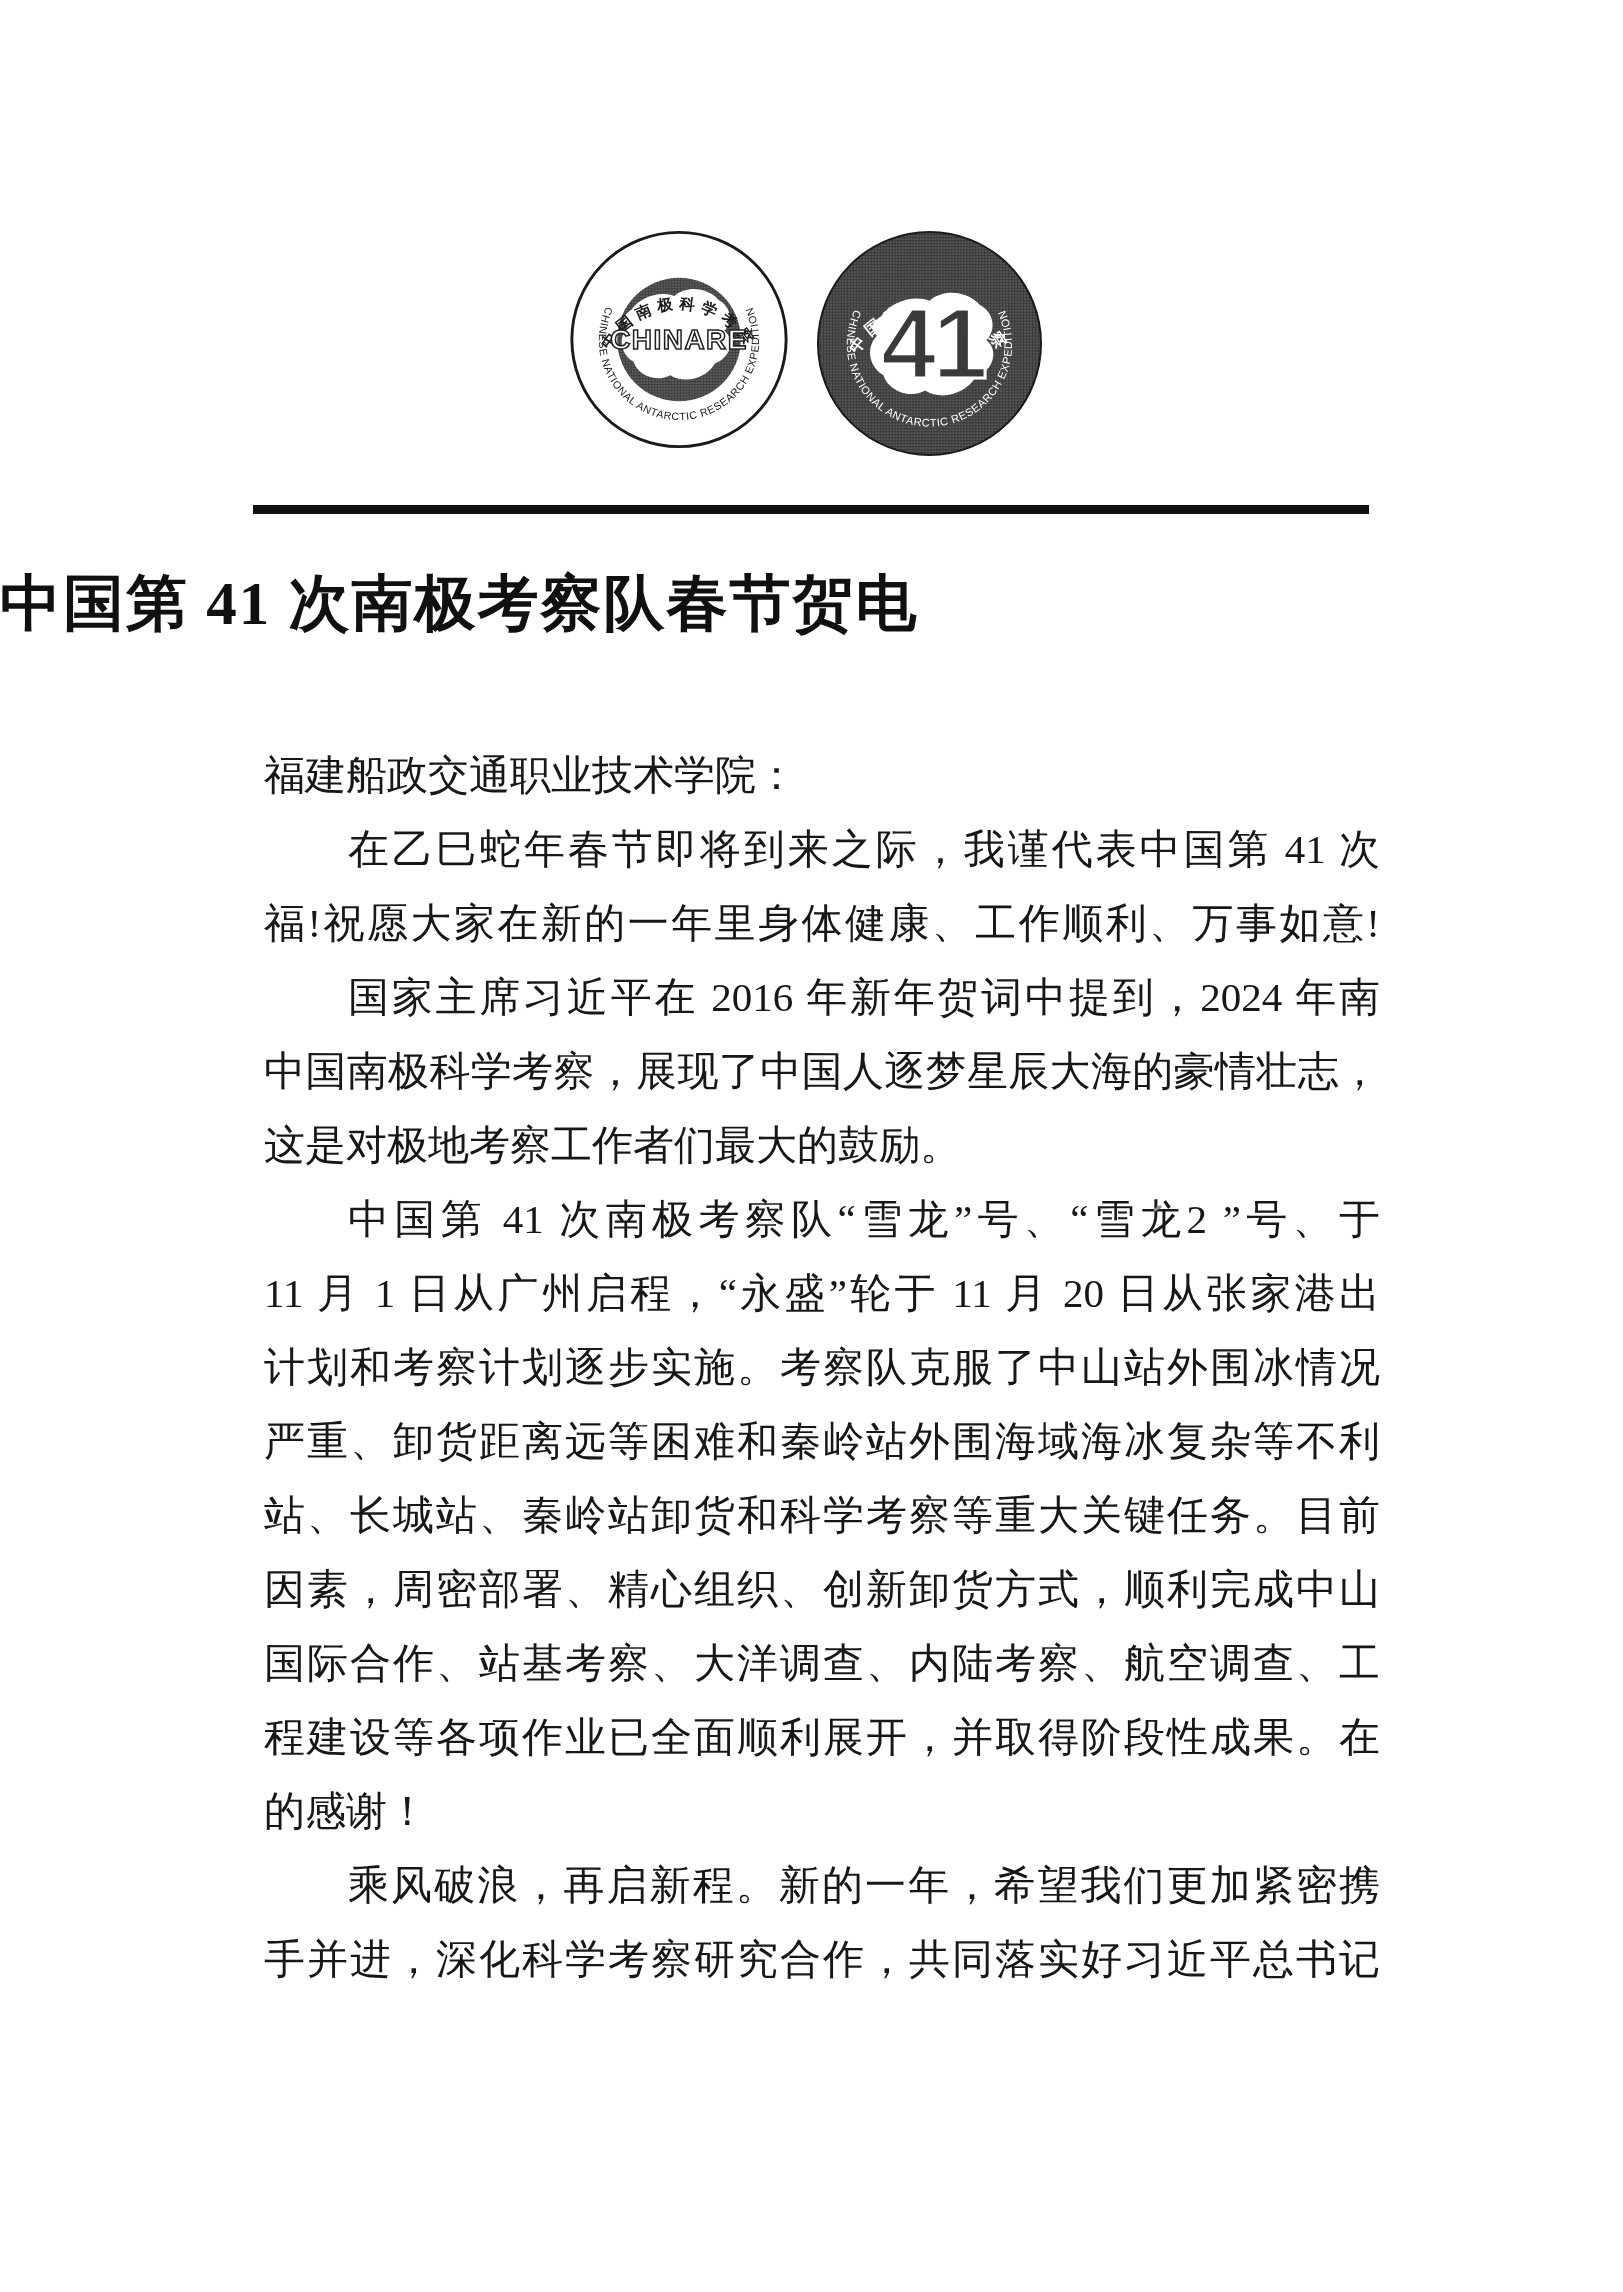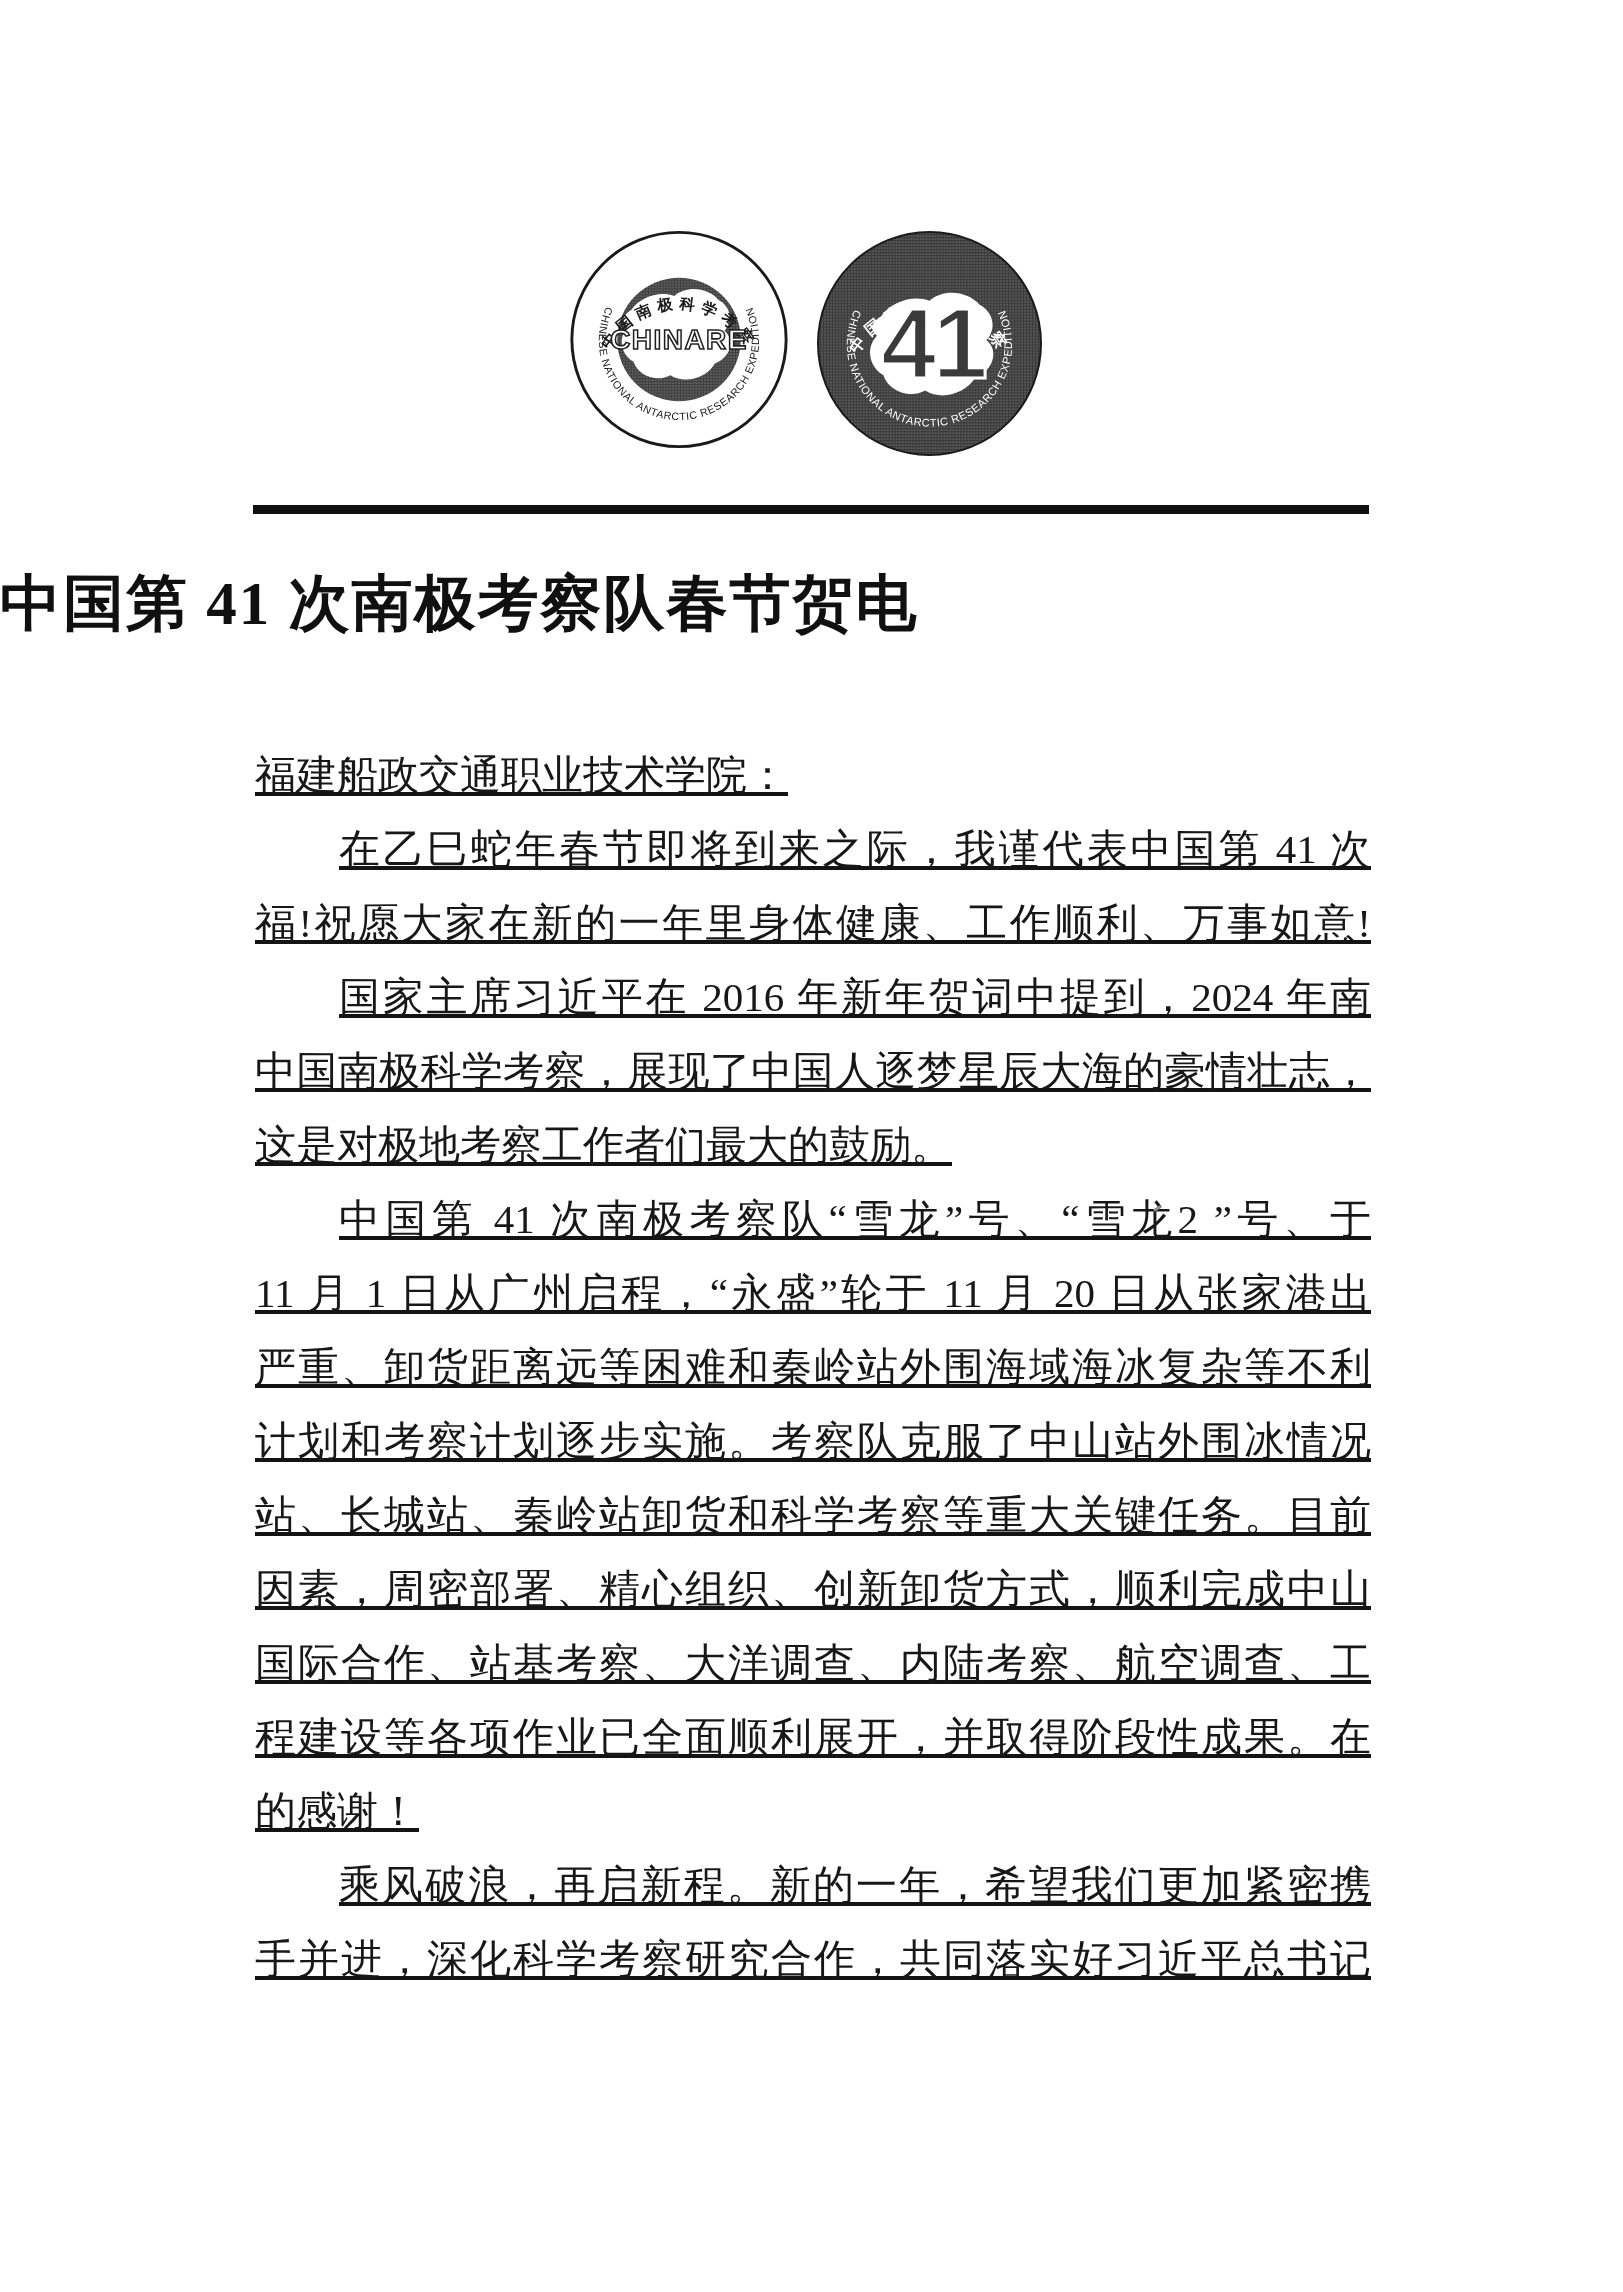--- a/index.html
+++ b/index.html
@@ -21,21 +21,21 @@
   }
   .letter-title{
     position:absolute;left:0;top:571px;width:1623px;
     margin:0;text-align:left;
     font-size:61px;line-height:65px;font-weight:bold;
     letter-spacing:2px;
     font-family:"Liberation Serif","DejaVu Serif",serif;
     color:#101010;
   }
   .letter-body{
-    position:absolute;left:255px;top:738px;width:1116px;text-decoration:underline;
+    position:absolute;left:264px;top:738px;width:1116px;
   }
   .bline{
     height:74px;line-height:74px;
     font-size:41px;
     color:#171717;
     text-align:left;
   }
   .bline.just{
     text-align:justify;
     text-align-last:justify;
@@ -106,22 +106,22 @@
 
   <div class="letter-body">
       <div class="bline">福建船政交通职业技术学院：</div>
       <div class="bline indent just">在乙巳蛇年春节即将到来之际，我谨代表中国第 41 次</div>
       <div class="bline just">福!祝愿大家在新的一年里身体健康、工作顺利、万事如意!</div>
       <div class="bline indent just">国家主席习近平在 2016 年新年贺词中提到，2024 年南</div>
       <div class="bline just">中国南极科学考察，展现了中国人逐梦星辰大海的豪情壮志，</div>
       <div class="bline">这是对极地考察工作者们最大的鼓励。</div>
       <div class="bline indent just">中国第 41 次南极考察队“雪龙”号、“雪龙2 ”号、于</div>
       <div class="bline just">11 月 1 日从广州启程，“永盛”轮于 11 月 20 日从张家港出</div>
+      <div class="bline just">计划和考察计划逐步实施。考察队克服了中山站外围冰情况</div>
       <div class="bline just">严重、卸货距离远等困难和秦岭站外围海域海冰复杂等不利</div>
-      <div class="bline just">计划和考察计划逐步实施。考察队克服了中山站外围冰情况</div>
       <div class="bline just">站、长城站、秦岭站卸货和科学考察等重大关键任务。目前</div>
       <div class="bline just">因素，周密部署、精心组织、创新卸货方式，顺利完成中山</div>
       <div class="bline just">国际合作、站基考察、大洋调查、内陆考察、航空调查、工</div>
       <div class="bline just">程建设等各项作业已全面顺利展开，并取得阶段性成果。在</div>
       <div class="bline">的感谢！</div>
       <div class="bline indent just">乘风破浪，再启新程。新的一年，希望我们更加紧密携</div>
       <div class="bline just">手并进，深化科学考察研究合作，共同落实好习近平总书记</div>
     </div>
 
   <div class="scan-artifact"></div>

